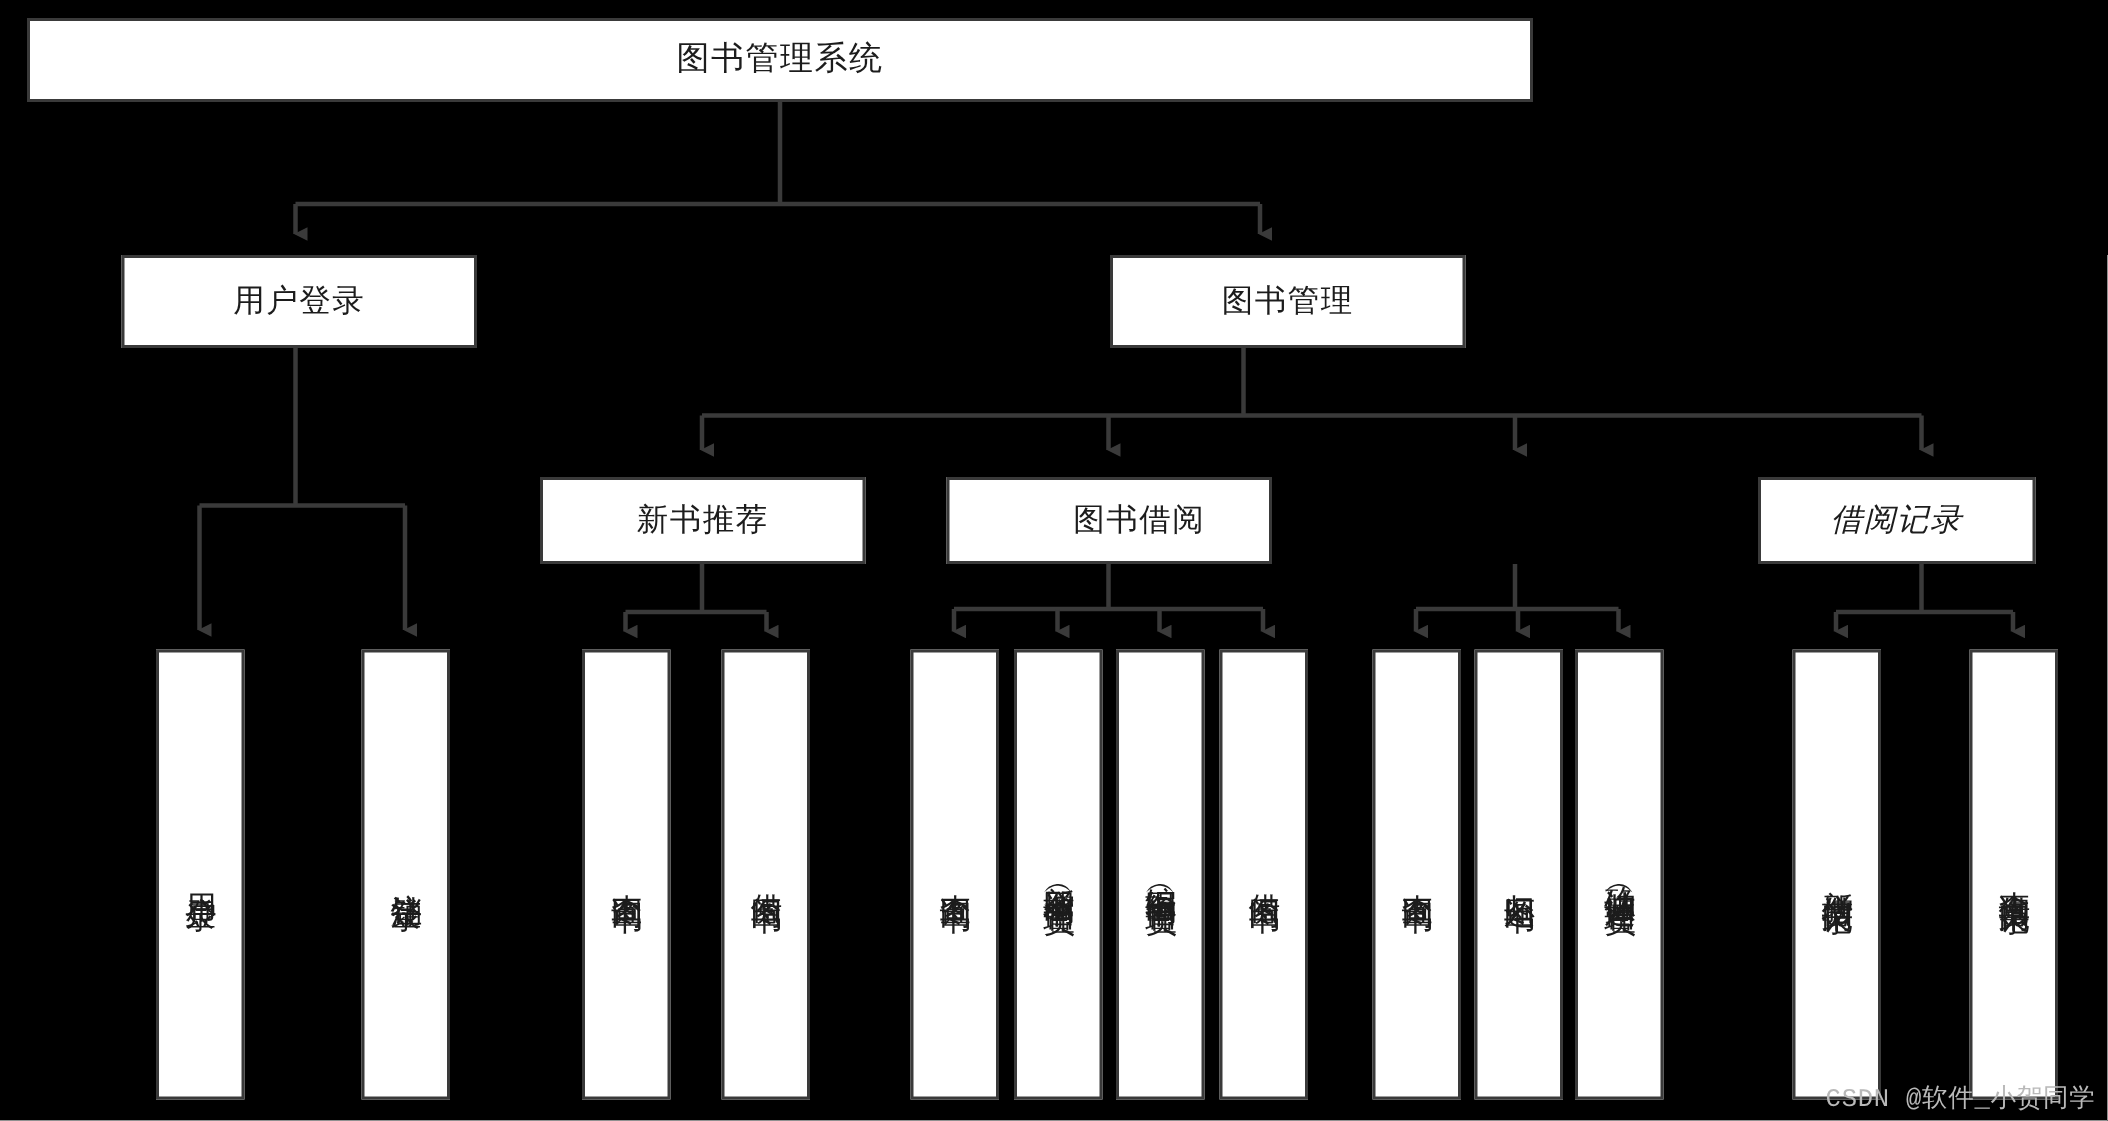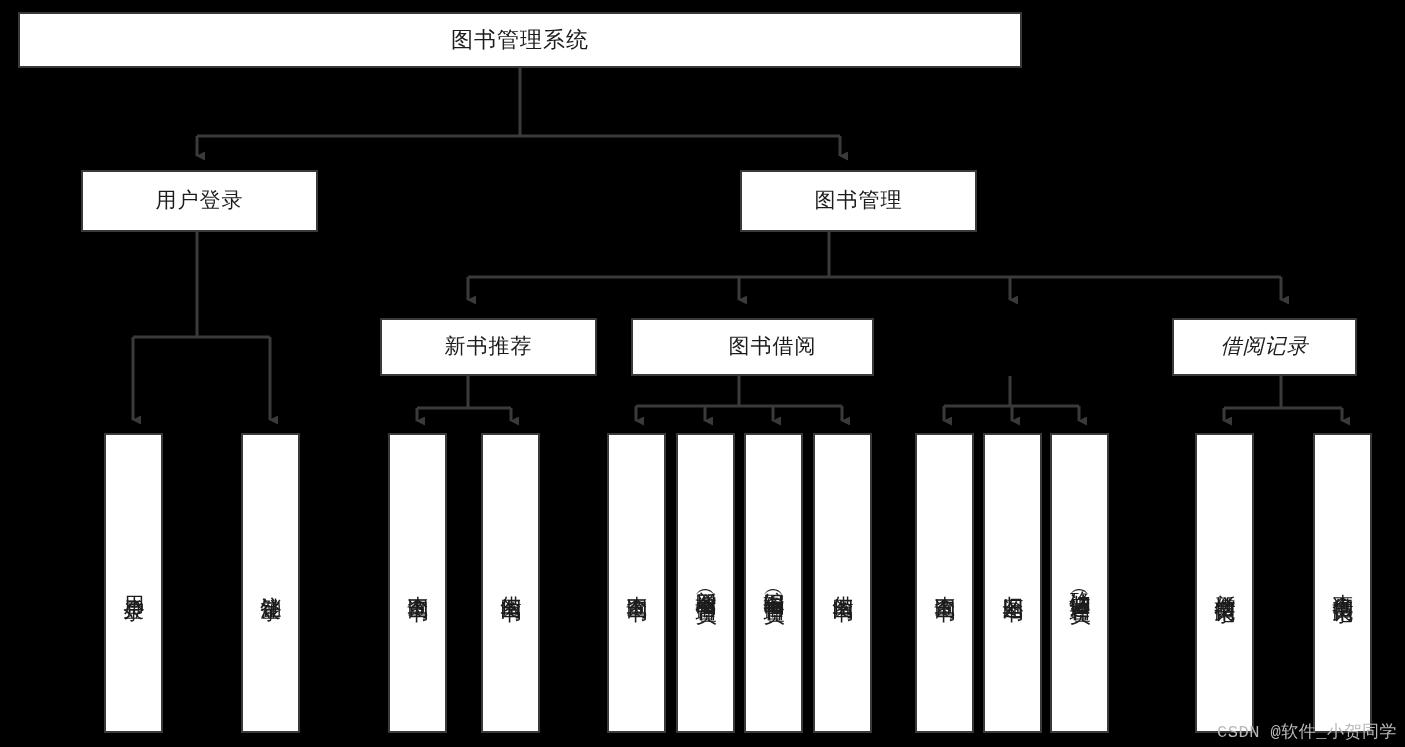--- a/index.html
+++ b/index.html
@@ -128,25 +128,25 @@
   </div>
 
   <div class="node-box horizontal" style="left:81px; top:170px; width:237px; height:62px;">
     <span class="node-label">用户登录</span>
   </div>
 
   <div class="node-box horizontal" style="left:711px; top:170px; width:237px; height:62px;margin-left:29px;">
     <span class="node-label">图书管理</span>
   </div>
 
-  <div class="node-box horizontal" style="left:360px; top:318px; width:217px; height:58px;margin-left:20px;">
+  <div class="node-box horizontal" style="left:360px; top:318px; width:217px; height:58px;">
     <span class="node-label">新书推荐</span>
   </div>
 
-  <div class="node-box horizontal" style="left:631px; top:318px; width:243px; height:58px;padding-left:40px;">
+  <div class="node-box horizontal" style="left:631px; top:318px; width:217px; height:58px;padding-left:40px;">
     <span class="node-label">图书借阅</span>
   </div>
 
 
   <div class="node-box horizontal" style="left:1172px; top:318px; width:185px; height:58px;font-style:italic;">
     <span class="node-label">借阅记录</span>
   </div>
 
   <div class="node-box vertical" style="left:104px; top:433px; width:59px; height:300px;">
     <span class="node-label">用户登录</span>

